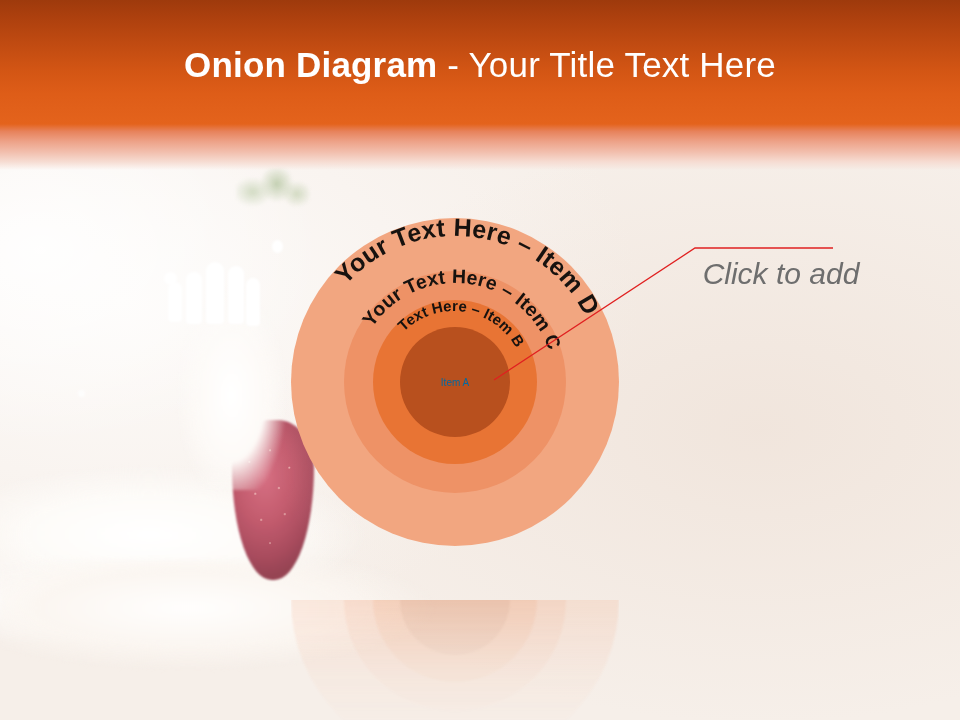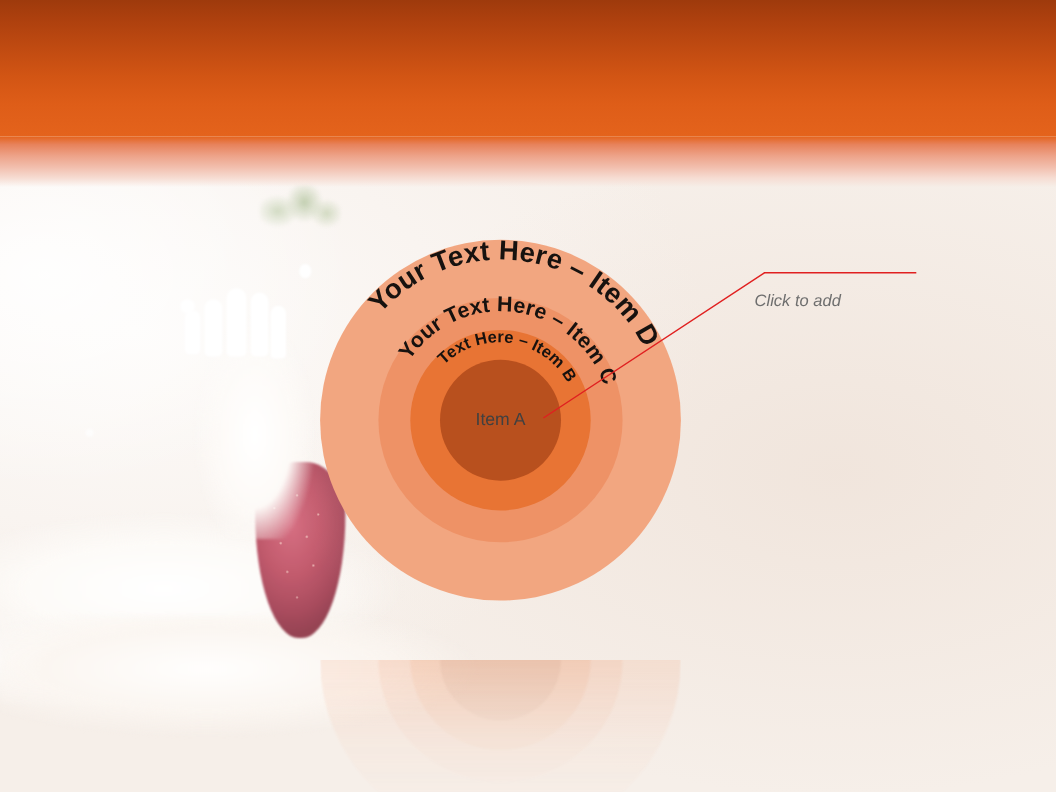--- a/index.html
+++ b/index.html
@@ -168,22 +168,22 @@
   .arc-text { position: absolute; left: -20px; top: -20px; width: 368px; height: 368px; overflow: visible; }
   .arc-text text { fill: #17120f; font-family: "Liberation Sans", sans-serif; font-weight: bold; }
   .arc-d { font-size: 25px; letter-spacing: 0.3px; }
   .arc-c { font-size: 19.5px; letter-spacing: 0.2px; }
   .arc-b { font-size: 15px; letter-spacing: 0.1px; }
 
   .core-label {
     position: absolute;
     left: 50%; top: 50%;
     transform: translate(-50%, -50%);
-    color: #404040;
-    font-size: 16px;
+    color: #0369a1;
+    font-size: 10px;
     font-weight: normal;
     white-space: nowrap;
   }
 
   
   .reflection {
     position: absolute;
     left: 291px; top: 600px;
     width: 328px; height: 164px;
     overflow: hidden;
@@ -199,24 +199,24 @@
     transform-origin: center;
   }
   .reflection .ring { filter: blur(1px); }
 
   
   .leader { position: absolute; left: 0; top: 0; width: 960px; height: 720px; overflow: visible; }
   .callout {
     position: absolute;
     left: 686px; top: 258px;
     width: 190px;
-    text-align: left;
+    text-align: center;
     color: #6e6e6e;
     font-style: italic;
-    font-size: 15px;
+    font-size: 30px;
     line-height: 31px;
   }
 </style>
 </head>
 <body>
 
 <div id="slide">
 
   <div class="photo-base"></div>
 
@@ -243,20 +243,23 @@
     <div class="rwrap">
       <div class="ring ring-d" style="background:#f2a680; opacity:.55;"></div>
       <div class="ring ring-c" style="background:#ee9266; opacity:.5;"></div>
       <div class="ring ring-b" style="background:#e87434; opacity:.45;"></div>
       <div class="ring ring-a" style="background:#b8501e; opacity:.4;"></div>
     </div>
   </div>
 
   <div class="banner"></div>
   <div class="banner-fade"></div>
+  <div class="title">
+    <span class="t-bold">Onion Diagram</span><span class="t-reg"> - Your Title Text Here</span>
+  </div>
 
   <div class="onion">
 
     <div class="ring ring-d" style="background:#f2a680;"></div>
     <div class="ring ring-c" style="background:#ee9266;"></div>
     <div class="ring ring-b" style="background:#e87434;"></div>
     <div class="ring ring-a" style="background:#b8501e;"></div>
 
     <svg class="arc-text" viewBox="0 0 368 368">
       <defs>

